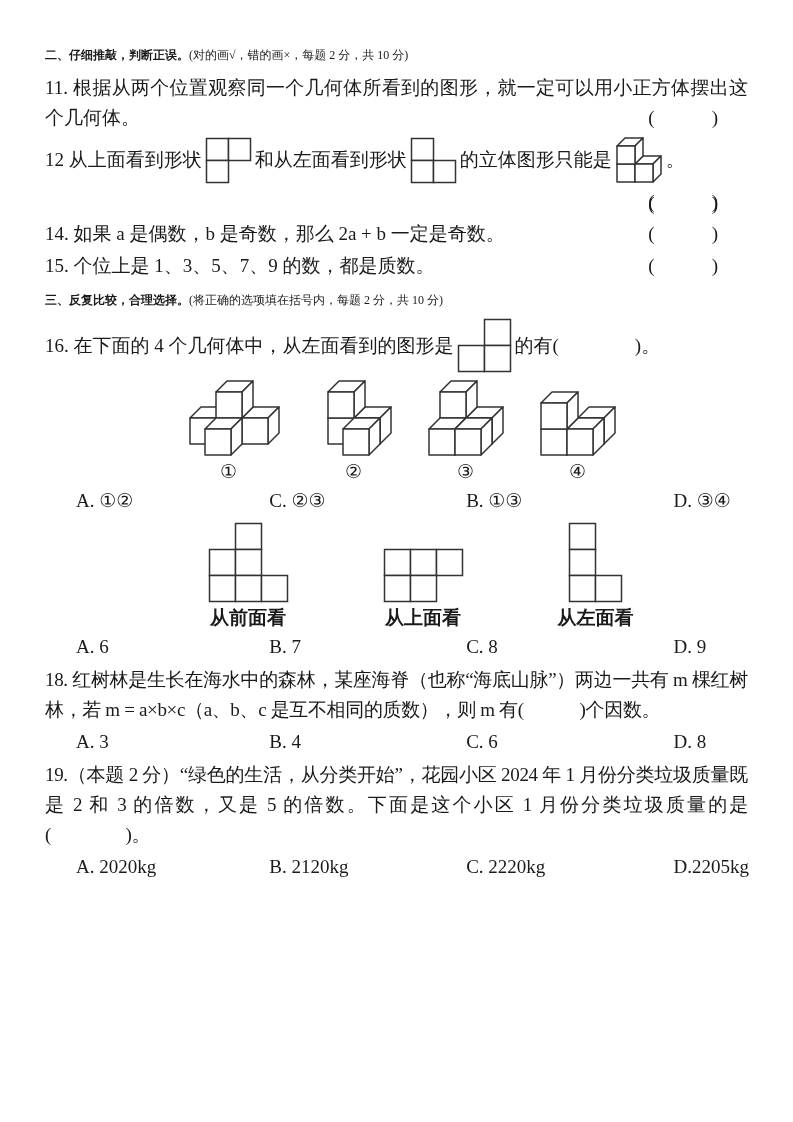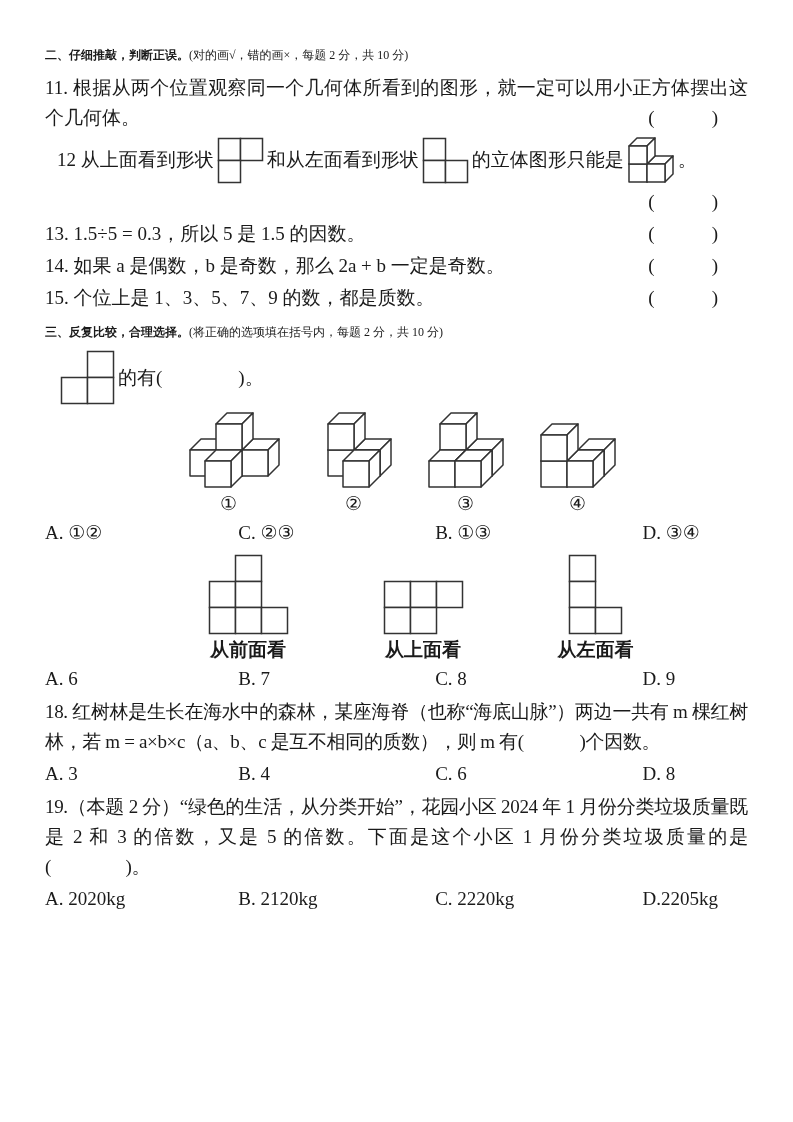--- a/index.html
+++ b/index.html
@@ -11,32 +11,32 @@
     padding:36px 45px 0 45px;
     overflow:hidden;
   }
   .q { text-align:justify; margin-bottom:2px; }
   .tight { letter-spacing:-0.35px; }
   .qrel { position:relative; }
   .bracket-abs { position:absolute; right:30px; bottom:0; white-space:nowrap; letter-spacing:0; }
   .heading { font-size:12px; margin:4px 0 3px 0; }
   .htitle { font-weight:bold; font-family:"Liberation Sans","DejaVu Sans",sans-serif; }
   .hnote { font-weight:normal; }
-  .tallrow { display:flex; align-items:center; flex-wrap:nowrap; margin:3px 12px; white-space:nowrap; }
+  .tallrow { display:flex; align-items:center; flex-wrap:nowrap; margin:3px 0; white-space:nowrap; }
   .shape-inline { display:inline-flex; margin:0 3px; flex:0 0 auto; }
   .shape-inline svg, .solid svg, .shape svg { display:block; }
   .bracket-line { text-align:right; padding-right:30px; margin:0 0 2px 0; }
   .figures-row { display:flex; justify-content:center; align-items:flex-end; gap:34px; margin:6px 0 2px 0; }
   .fig { display:flex; flex-direction:column; align-items:center; gap:3px; }
   .fig figcaption { font-size:19px; line-height:24px; }
   .views-row { display:flex; justify-content:center; align-items:flex-end; gap:46px; margin:6px 0 3px 0; }
   .view { display:flex; flex-direction:column; align-items:center; gap:4px;padding-left:48px; }
   .vlabel { font-weight:bold; font-family:"Liberation Sans","DejaVu Sans",sans-serif; font-size:19px; line-height:22px; }
   .opts { display:grid; grid-template-columns:27.5% 28% 29.5% auto; margin:2px 0 3px 0; }
-  .opt { white-space:nowrap; }
+  .opt { white-space:nowrap;margin-left:31px; }
 </style>
 </head>
 <body>
 
 <div class="paper">
 
 
   <p class="heading"><span class="htitle">二、仔细推敲，判断正误。</span><span class="hnote">(对的画√，错的画×，每题 2 分，共 10 分)</span></p>
 
   <p class="q qrel"><span>11. 根据从两个位置观察同一个几何体所看到的图形，就一定可以用小正方体摆出这个几何体。</span><span class="bracket-abs">(　　　)</span></p>
@@ -69,29 +69,30 @@
           <polygon points="20,28 38,28 38,46 20,46" fill="#fff" stroke="#333" stroke-width="1.5" stroke-linejoin="round"></polygon>
           <polygon points="2,10 10,2 28,2 20,10" fill="#fff" stroke="#333" stroke-width="1.5" stroke-linejoin="round"></polygon>
           <polygon points="20,10 28,2 28,20 20,28" fill="#fff" stroke="#333" stroke-width="1.5" stroke-linejoin="round"></polygon>
           <polygon points="2,10 20,10 20,28 2,28" fill="#fff" stroke="#333" stroke-width="1.5" stroke-linejoin="round"></polygon>
         </svg>
       </span>
     <span>。</span>
   </div>
   <p class="bracket-line">(　　　)</p>
 
-  <p class="q qrel"><span>13. 1.5÷5 = 0.3，所以 5 是 1.5 的因数。</span><span class="bracket-abs">(　　　)</span></p>
+  <p class="q qrel"><span class="bracket-abs">(　　　)</span></p>
 
   <p class="q qrel"><span>14. 如果 a 是偶数，b 是奇数，那么 2a + b 一定是奇数。</span><span class="bracket-abs">(　　　)</span></p>
 
   <p class="q qrel"><span>15. 个位上是 1、3、5、7、9 的数，都是质数。</span><span class="bracket-abs">(　　　)</span></p>
 
   <p class="heading"><span class="htitle">三、反复比较，合理选择。</span><span class="hnote">(将正确的选项填在括号内，每题 2 分，共 10 分)</span></p>
 
   <div class="tallrow">
+    <span>16. 在下面的 4 个几何体中，从左面看到的图形是</span>
     <span class="shape-inline">
         <svg width="55" height="55" xmlns="http://www.w3.org/2000/svg">
           <rect x="27.5" y="1.5" width="26" height="26" fill="#fff" stroke="#333" stroke-width="1.5"></rect>
           <rect x="1.5" y="27.5" width="26" height="26" fill="#fff" stroke="#333" stroke-width="1.5"></rect>
           <rect x="27.5" y="27.5" width="26" height="26" fill="#fff" stroke="#333" stroke-width="1.5"></rect>
         </svg>
       </span>
     <span>的有(　　　　)。</span>
   </div>
 

